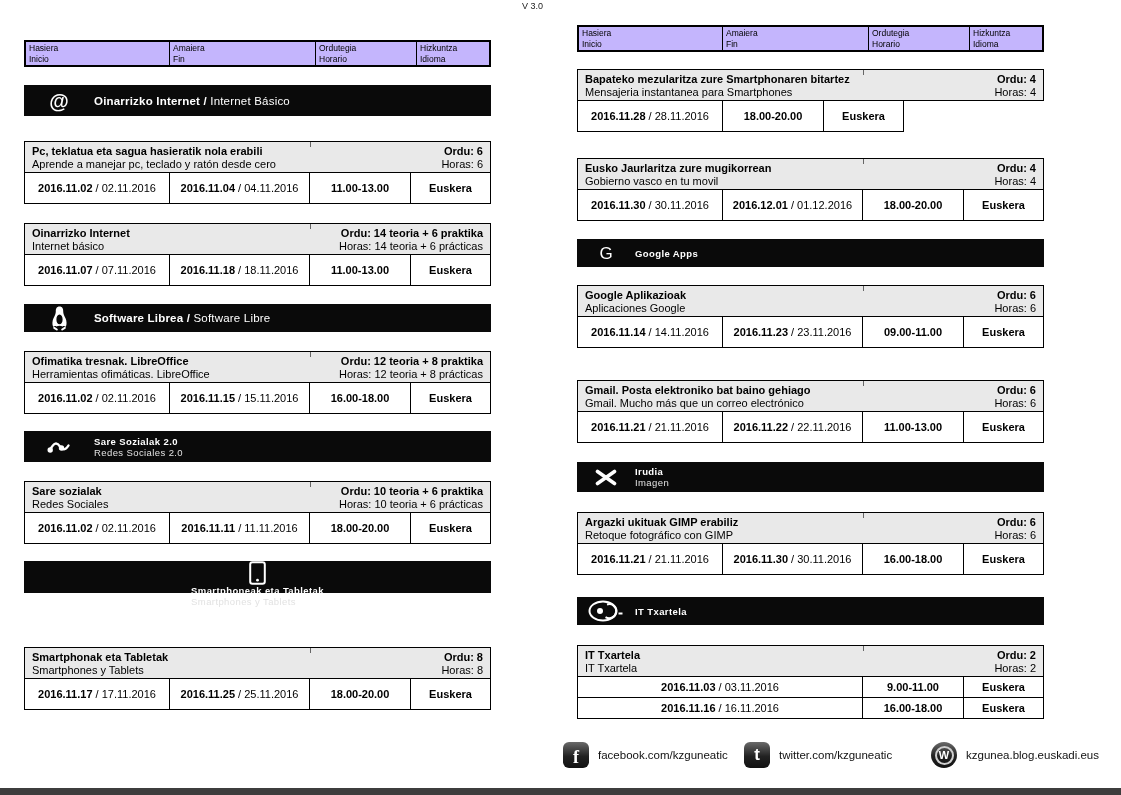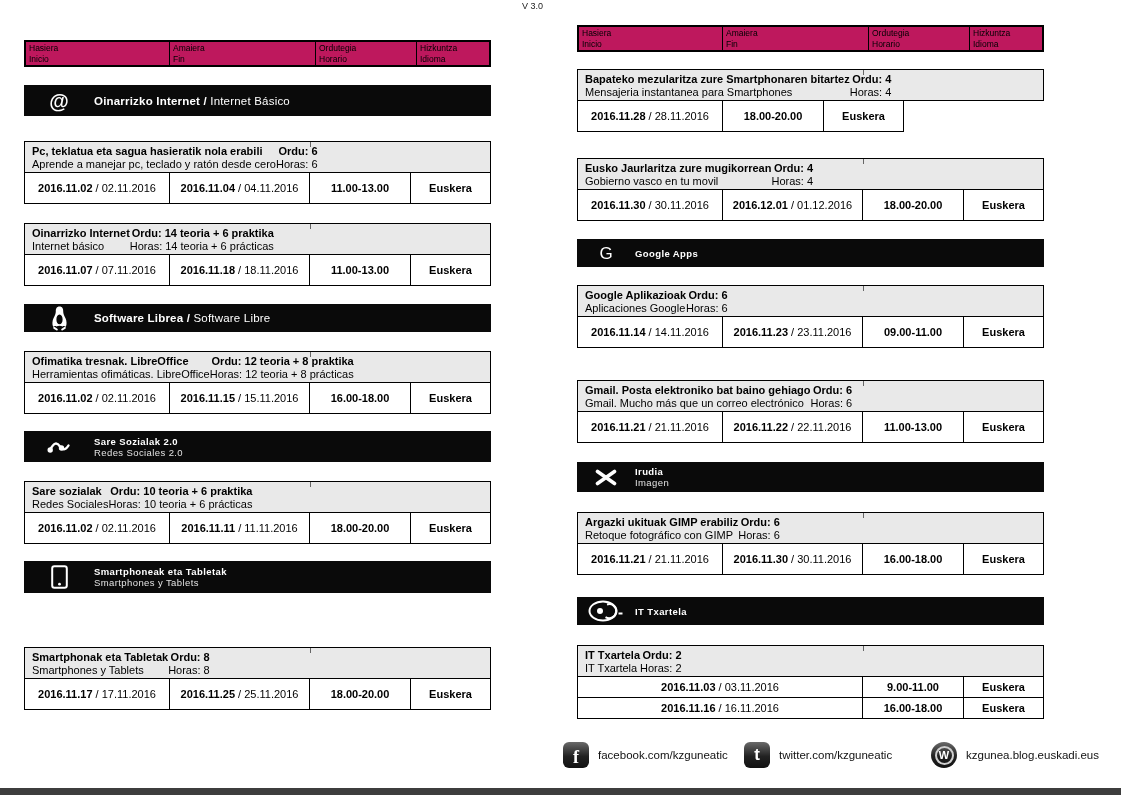--- a/index.html
+++ b/index.html
@@ -2,38 +2,38 @@
 <html><head>
 <meta charset="utf-8">
 <style>
   html,body{margin:0;padding:0;}
   body{
     width:1121px;height:795px;position:relative;background:#ffffff;overflow:hidden;
     font-family:"Liberation Sans", sans-serif;color:#000;
   }
   .col{position:absolute;width:467px;}
   
-  .hdr{display:flex;border:2px solid #000;box-sizing:border-box;height:27px;background:#be185d;}
+  .hdr{display:flex;border:2px solid #000;box-sizing:border-box;height:27px;background:#c4b5fd;}
   .hc{box-sizing:border-box;border-right:1px solid #000;padding:1px 0 0 3px;font-size:8.5px;line-height:11px;}
   .hc:last-child{border-right:none;flex:1;}
   .hc1{width:144px}.hc2{width:146px}.hc3{width:101px}
   
   .banner{background:#0a0a0a;color:#fff;display:flex;align-items:center;box-sizing:border-box;}
   .banner .ic{width:70px;flex:none;display:flex;justify-content:center;align-items:center;}
   .banner.rb .ic{width:58px;}
   .bt{font-size:11.5px;letter-spacing:.2px;}
   .bt .bold{font-weight:bold;}
   .l1{font-size:9.5px;font-weight:bold;line-height:11px;letter-spacing:.4px;}
   .l2{font-size:9.5px;color:#e2e2e2;line-height:11px;letter-spacing:.4px;}
   .at-glyph{font-size:20px;font-weight:bold;line-height:20px;}
   .g-glyph{font-size:17px;line-height:17px;}
   
   .course-header{
     position:relative;height:32px;box-sizing:border-box;border:1px solid #000;background:#e9e9e9;
-    display:flex;padding:2px 7px 0 7px;
+    display:flex;justify-content:space-between;padding:2px 7px 0 7px;
   }
   .course-header::after{content:"";position:absolute;left:285px;top:0;width:1px;height:5px;background:#666;}
   .t1{font-weight:bold;font-size:11px;line-height:14px;white-space:nowrap;}
   .t2{font-size:11px;line-height:13px;white-space:nowrap;}
   .ch-right{text-align:right;}
   .course-row{display:flex;margin-top:-1px;}
   .cell{
     display:flex;align-items:center;justify-content:center;border:1px solid #000;background:#fff;
     box-sizing:border-box;height:32px;font-size:11px;white-space:pre;
   }
@@ -185,21 +185,21 @@
         </div>
     </div>
     <div class="course-row">
       <div class="cell c1"><span class="b">2016.11.02</span><span> / 02.11.2016</span></div>
       <div class="cell c2"><span class="b">2016.11.11</span><span> / 11.11.2016</span></div>
       <div class="cell c3 b">18.00-20.00</div>
       <div class="cell c4 b">Euskera</div>
     </div>
   </div>
 
-  <div class="banner" style="margin-top:17px;height:32px;">
+  <div class="banner" style="margin-top:17px;height:32px;flex-direction:column;">
     <span class="ic">
       <svg width="17" height="24" viewBox="0 0 17 24">
         <rect x="1.2" y="1.2" width="14.6" height="21.6" rx="2.2" stroke="#fff" stroke-width="2" fill="none"></rect>
         <circle cx="8.5" cy="19.2" r="1.4" fill="#fff"></circle>
       </svg>
     </span>
     <span>
         <div class="l1">Smartphoneak eta Tabletak</div>
         <div class="l2">Smartphones y Tablets</div>
       </span>

